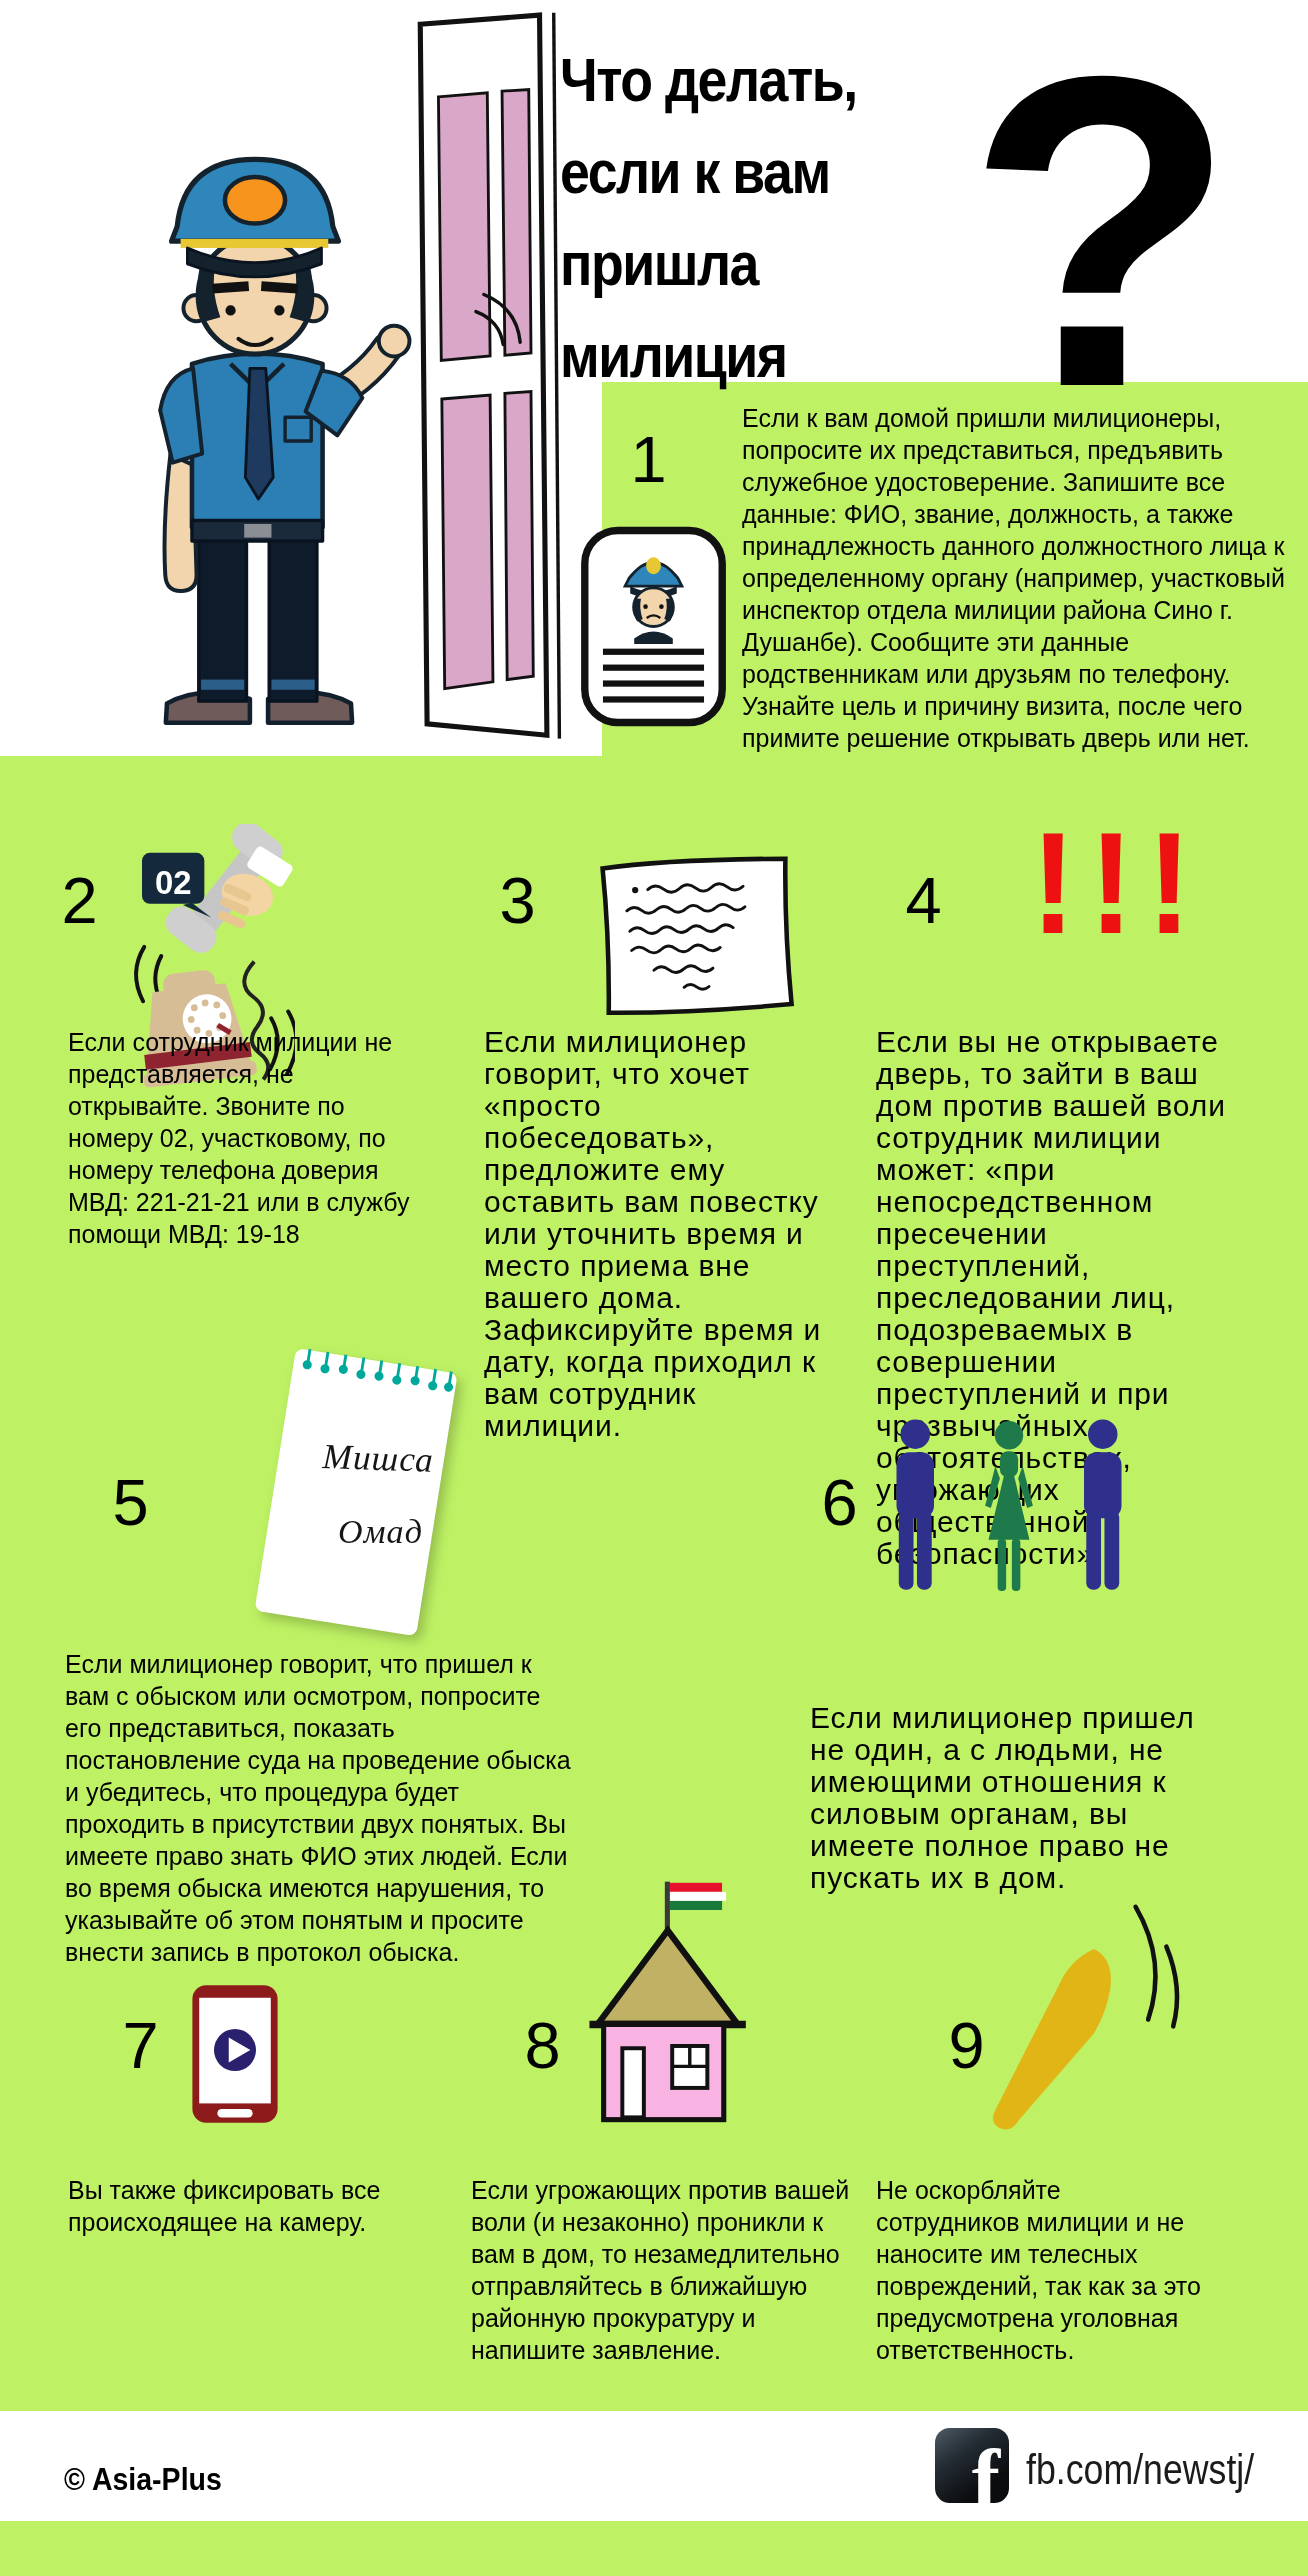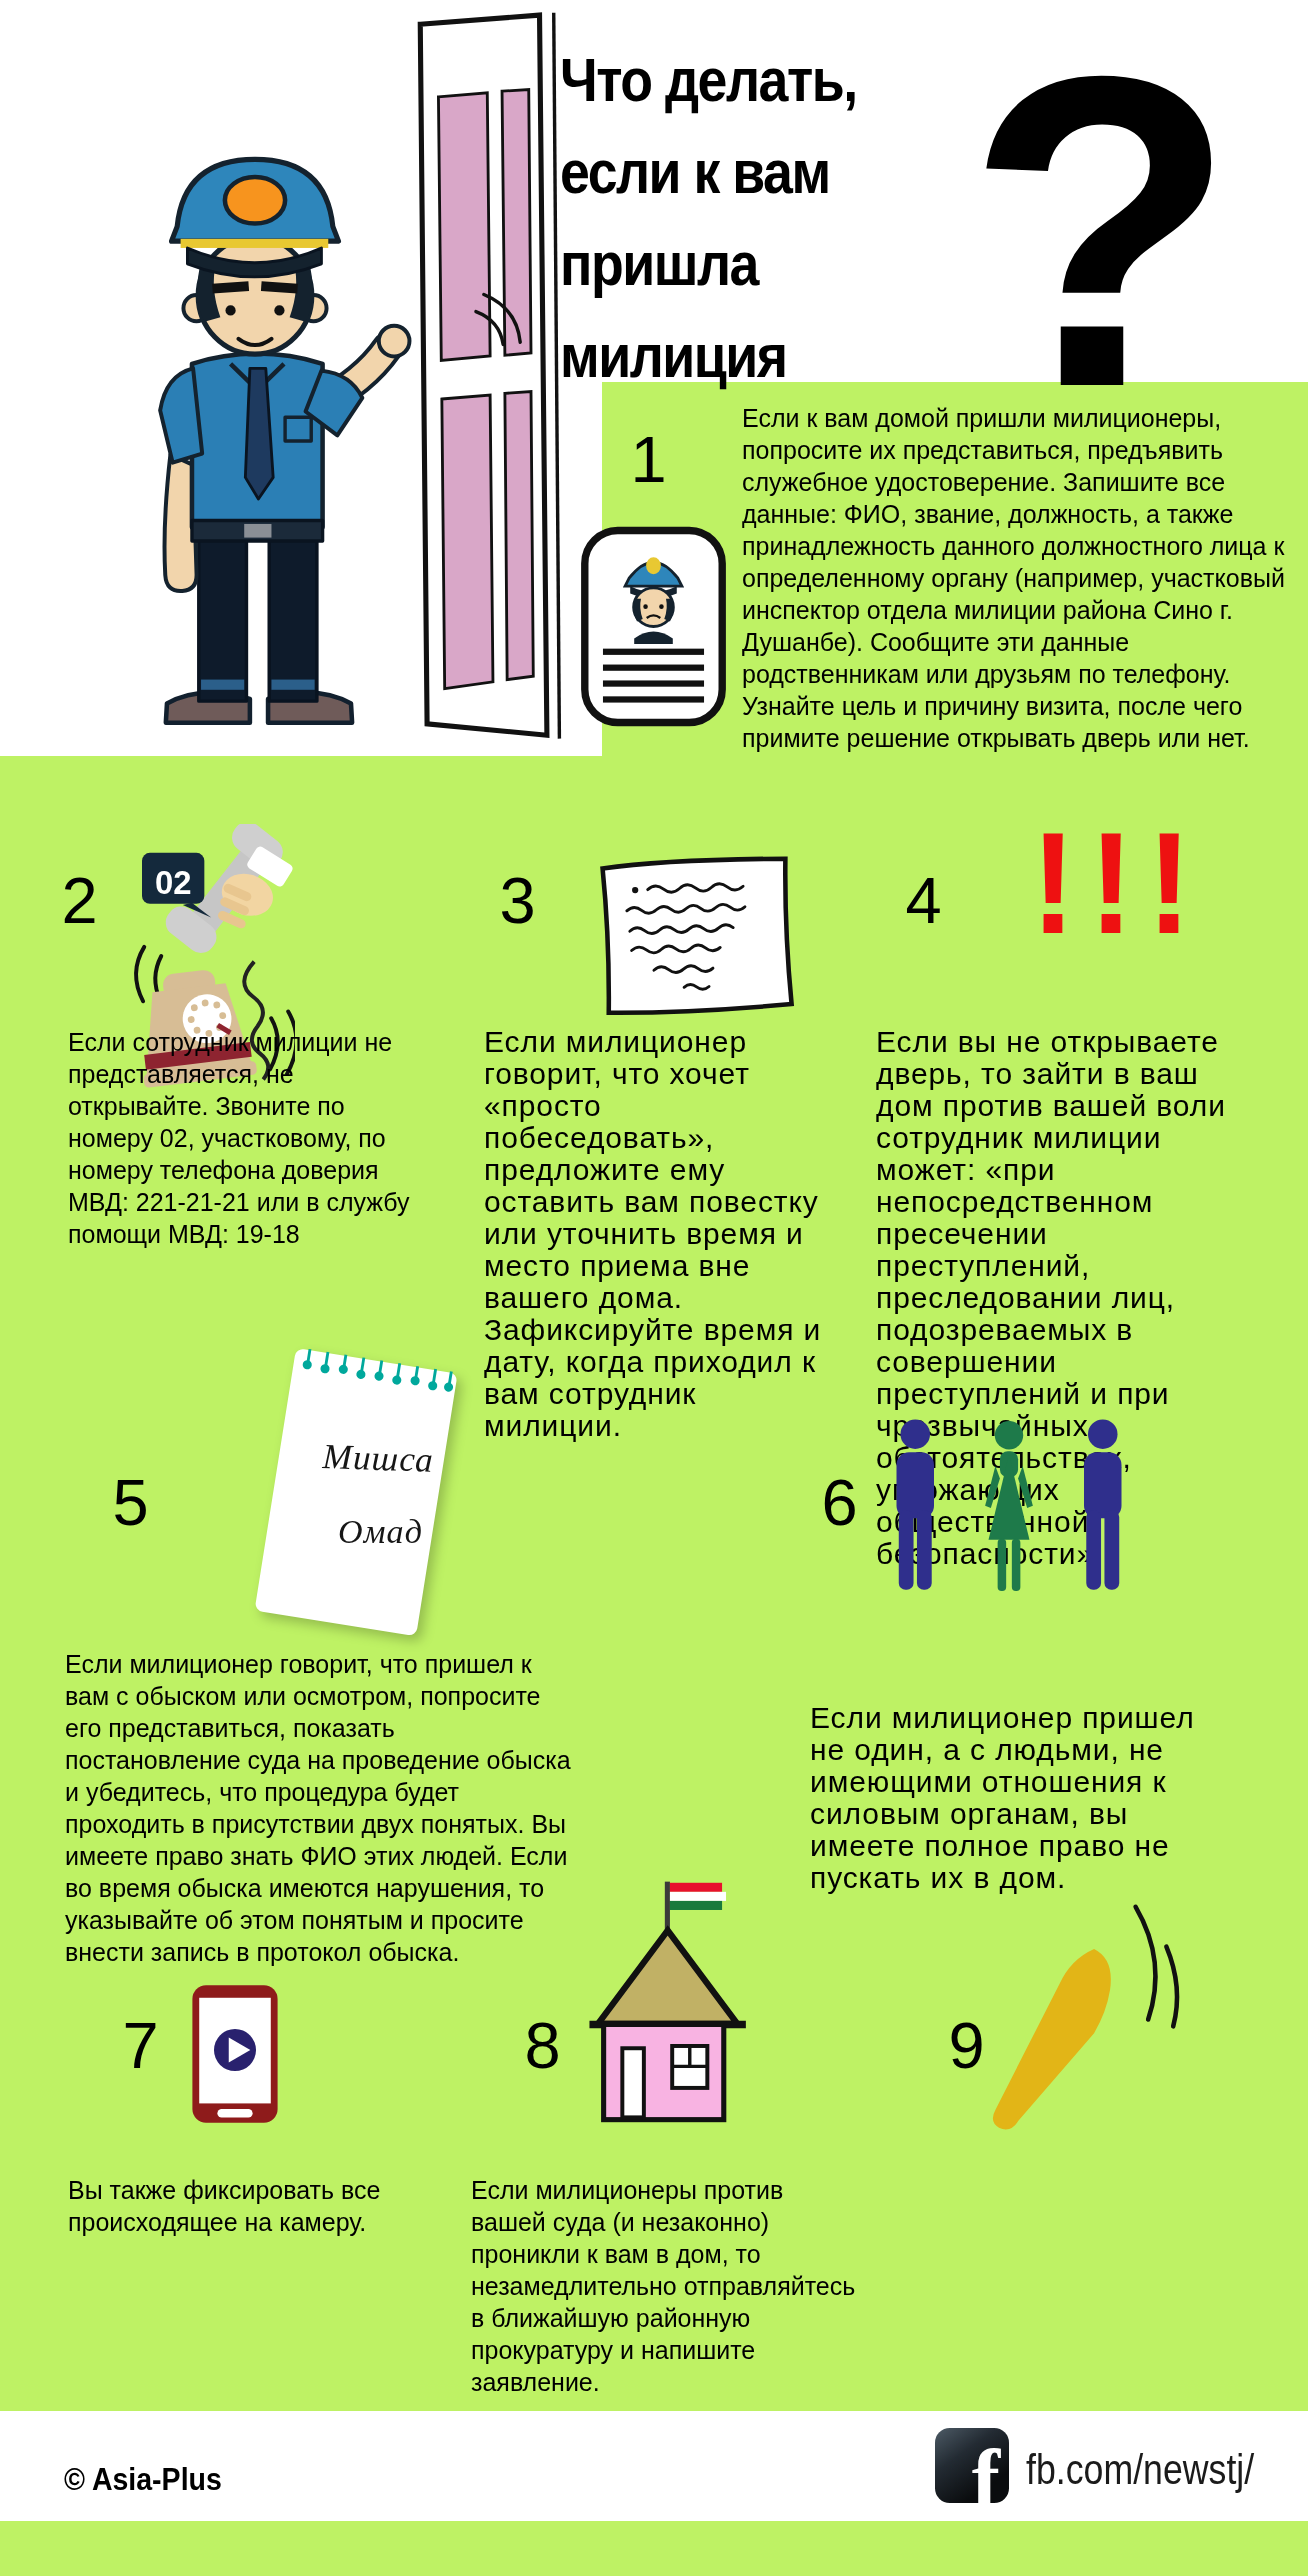--- a/index.html
+++ b/index.html
@@ -288,30 +288,31 @@
       <rect x="164" y="40" width="92" height="16" fill="#1A7A3C"></rect>
     </g>
     <polygon points="160,92 283,257 37,257" fill="#C1B165" stroke="#111" stroke-width="11"></polygon>
     <line x1="22" y1="258" x2="298" y2="258" stroke="#111" stroke-width="13"></line>
     <rect x="47" y="258" width="212" height="168" fill="#F8B3E2" stroke="#111" stroke-width="9"></rect>
     <rect x="80" y="300" width="38" height="122" fill="#ffffff" stroke="#111" stroke-width="7"></rect>
     <rect x="168" y="296" width="62" height="74" fill="#ffffff" stroke="#111" stroke-width="7"></rect>
     <line x1="199" y1="296" x2="199" y2="332" stroke="#111" stroke-width="6"></line>
     <line x1="168" y1="332" x2="230" y2="332" stroke="#111" stroke-width="6"></line>
   </svg>
-  <div class="step-text" style="left:471px;top:2174px;width:392px">Если милиционеры против вашей суда (и незаконно) проникли к вам в дом, то незамедлительно отправляйтесь в ближайшую районную прокуратуру и напишите заявление.</div>
+  <div class="step-text" style="left:471px;top:2174px;width:392px">Если угрожающих против вашей воли (и незаконно) проникли к вам в дом, то незамедлительно отправляйтесь в ближайшую районную прокуратуру и напишите заявление.</div>
 
   <div class="num" style="left:935px;top:2013px">9</div>
   <svg class="icon-svg" style="left:966px;top:1892px" width="222" height="259" viewBox="0 0 390 455">
     <path d="M 225,100 q 36,18 28,72 q -6,38 -28,76 L 92,402 q -14,22 -34,12 q -18,-10 -6,-32 L 164,162 q 20,-44 61,-62 z" fill="#E2B517"></path>
     <g fill="none" stroke="#111" stroke-width="8" stroke-linecap="round">
       <path d="M 298,26 q 56,96 22,198"></path>
       <path d="M 352,96 q 30,72 12,140"></path>
     </g>
   </svg>
+  <div class="step-text" style="left:876px;top:2174px;width:335px">Не оскорбляйте сотрудников милиции и не наносите им телесных повреждений, так как за это предусмотрена уголовная ответственность.</div>
 
   <div id="footer-band" class="white-panel"></div>
   <div id="copyright">© Asia-Plus</div>
   <div id="fb-icon">
     <span class="f">f</span>
   </div>
   <div id="fb-url">fb.com/newstj/</div>
 
 </div>
 

